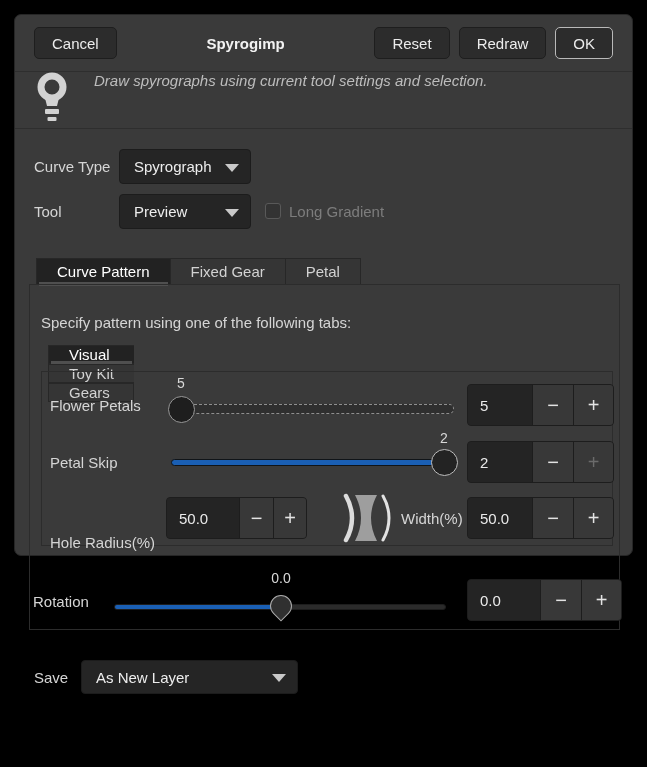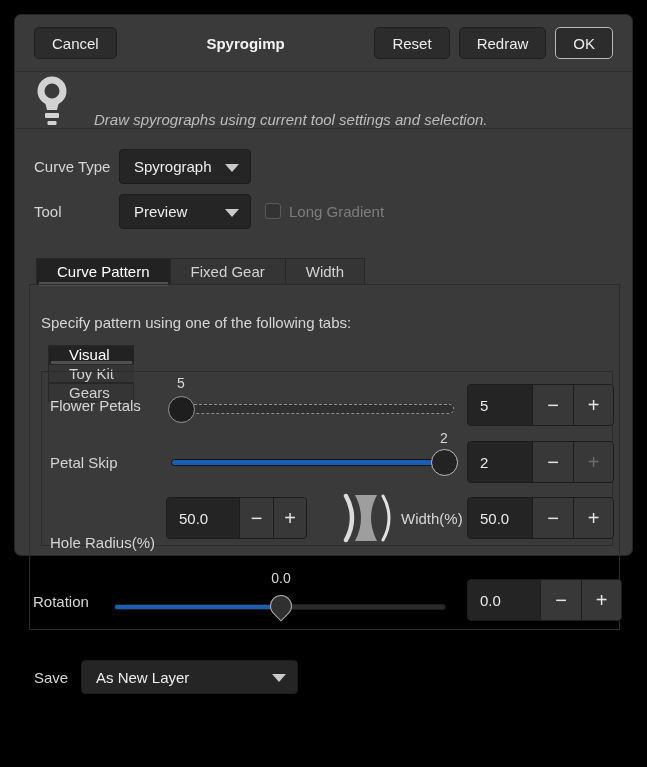--- a/index.html
+++ b/index.html
@@ -14,21 +14,21 @@
             display:flex; align-items:center; padding:0 19px; }
   .btn { height:32px; padding:0 17px; background:#2c2c2c; border:1px solid #1e1e1e;
          border-radius:5px; color:#ececec; font-size:15px; font-family:inherit; cursor:pointer; }
   .btn.ok { border-color:#b9b9b9; }
   .hdr-title { flex:1; text-align:center; font-weight:bold; font-size:15px; color:#f2f2f2; }
   .hdr-right { display:flex; gap:9px; }
 
   
   .info { position:absolute; left:0; top:56px; right:0; height:58px;
           border-top:1px solid #2e2e2e; border-bottom:1px solid #2e2e2e;
-          display:flex; align-items:flex-end; gap:22px; padding:0 17px; }
+          display:flex; align-items:flex-start; gap:22px; padding:0 17px; }
   .info-text { font-style:italic; color:#bdbdbd; font-size:15px; }
 
   
   .lbl { position:absolute; color:#d5d5d5; font-size:15px; line-height:18px; white-space:nowrap; }
   .lbl.dim { color:#7d7d7d; }
   .dd { position:absolute; height:35px; background:#252525; border:1px solid #1c1c1c; border-radius:4px;
         color:#ededed; font-size:15px; display:flex; align-items:center; padding:0 30px 0 14px; cursor:pointer; }
   .dd .arrow { position:absolute; right:11px; top:50%; margin-top:-3px; width:0; height:0;
                border-left:7px solid transparent; border-right:7px solid transparent; border-top:8px solid #c9c9c9; }
   .checkbox { position:absolute; width:16px; height:16px; background:#333333;
@@ -103,21 +103,21 @@
     <div class="dd" style="left:104px; top:179px; width:132px;">
       <span>Preview</span>
       <span class="arrow"></span>
     </div>
     <div class="checkbox" style="left:250px; top:188px;"></div>
     <div class="lbl dim" style="left:274px; top:188px;">Long Gradient</div>
 
     <div class="tabs" style="left:21px; top:243px;">
       <div class="tab active">Curve Pattern</div>
       <div class="tab">Fixed Gear</div>
-      <div class="tab">Width</div>
+      <div class="tab">Petal</div>
     </div>
 
     <div class="frame" style="left:14px; top:269px; width:591px; height:346px;"></div>
 
     <div class="lbl" style="left:26px; top:299px;">Specify pattern using one of the following tabs:</div>
 
     <div class="tabs" style="left:33px; top:330px;flex-direction:column;">
       <div class="tab active">Visual</div>
       <div class="tab">Toy Kit</div>
       <div class="tab">Gears</div>

